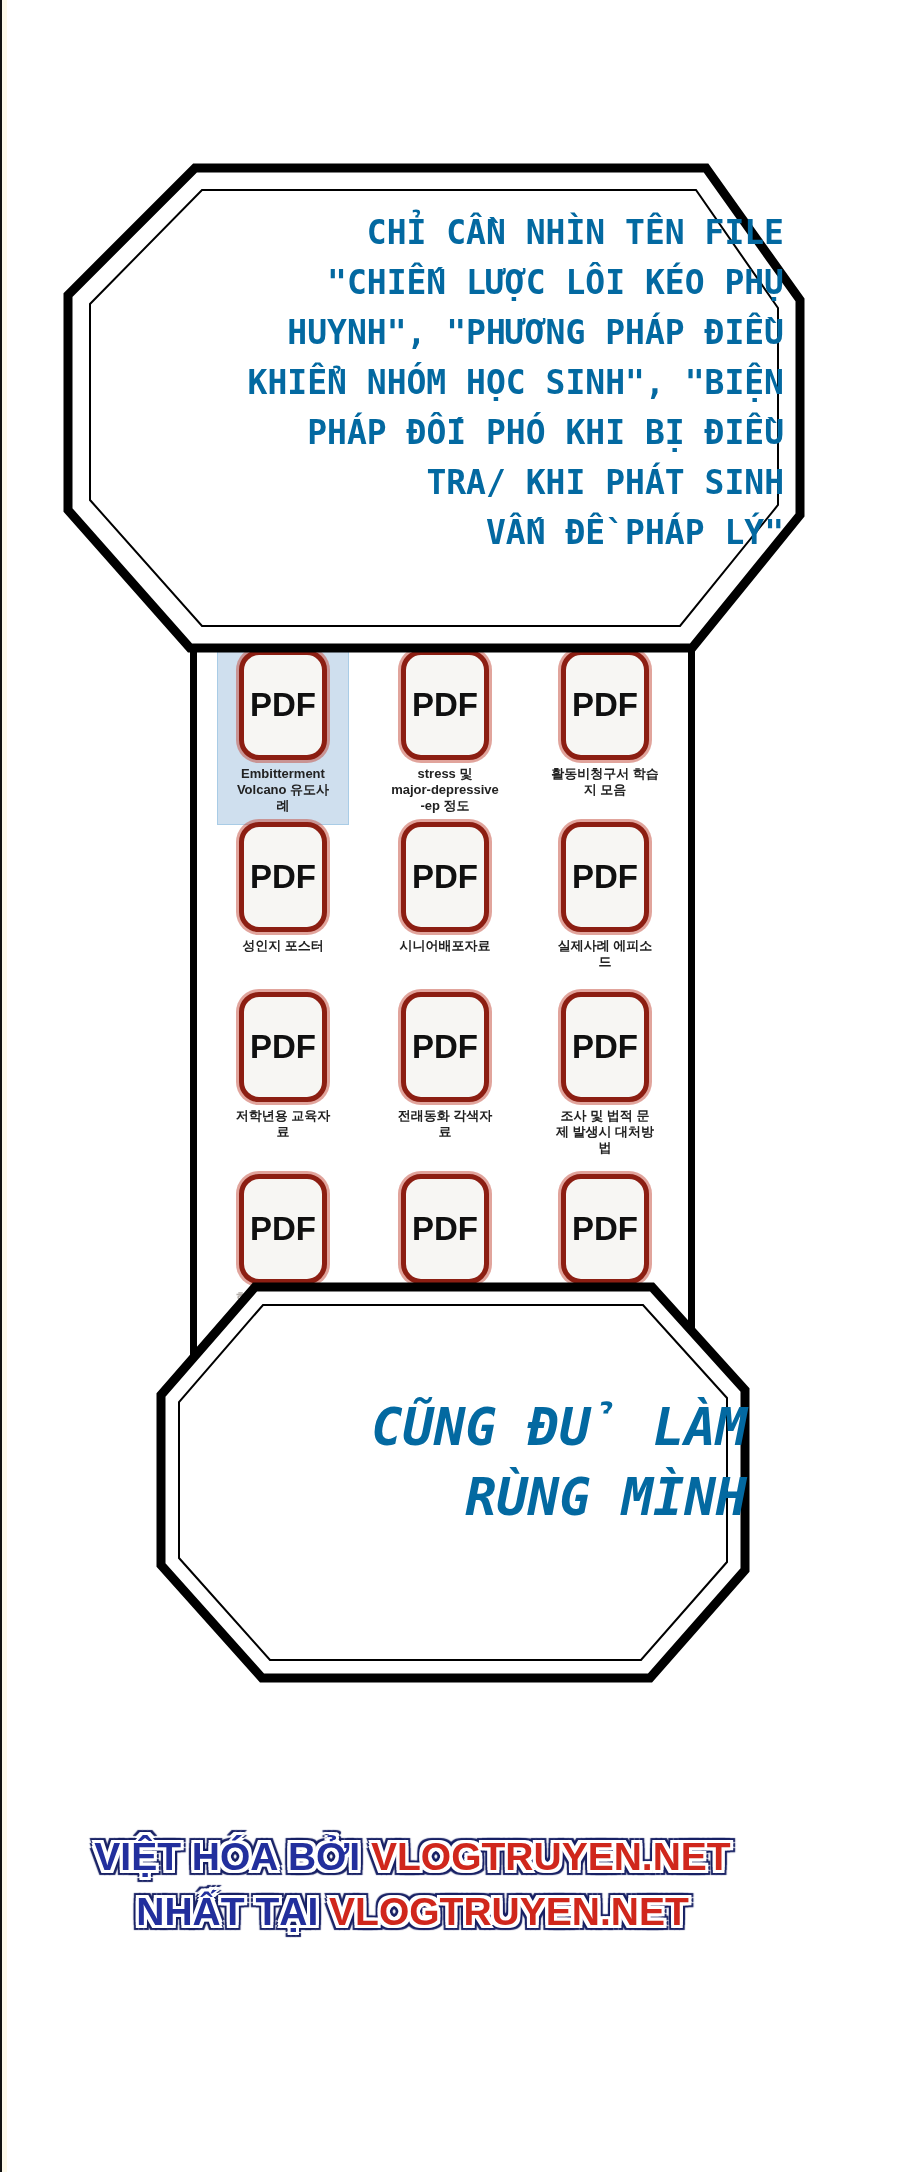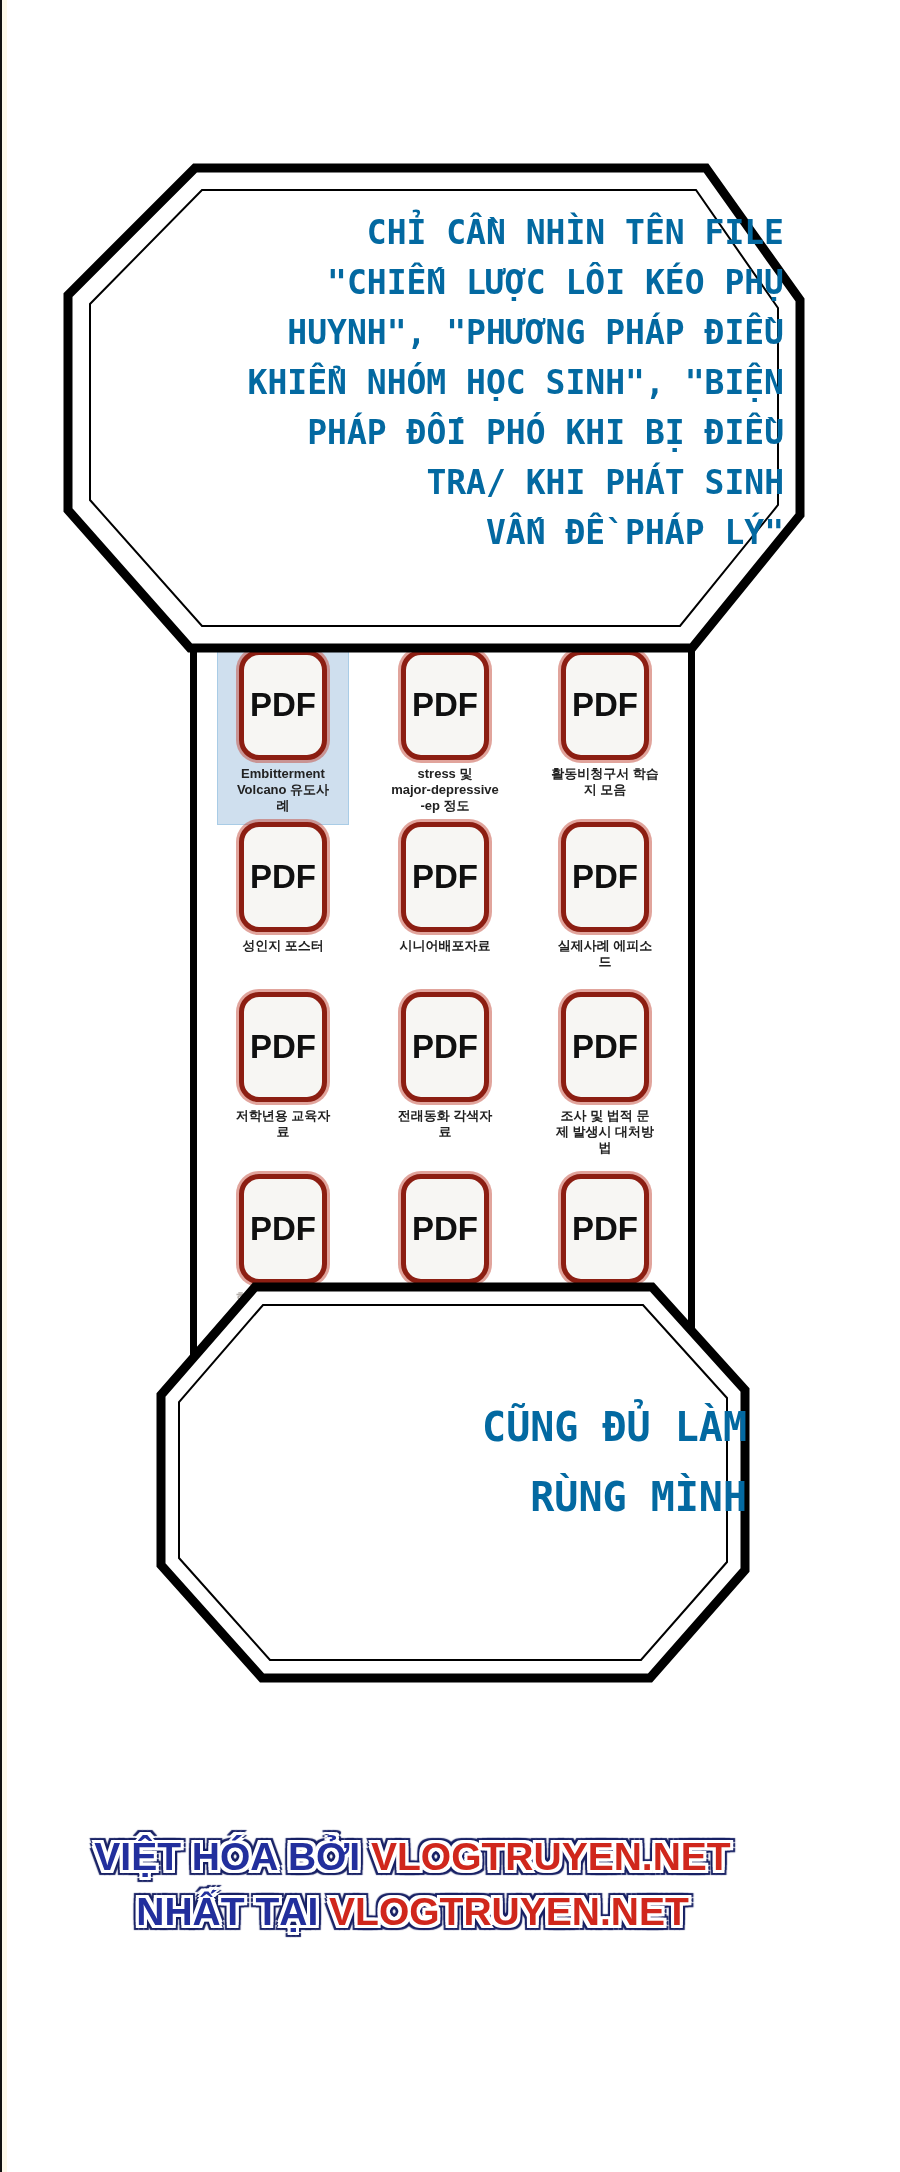--- a/index.html
+++ b/index.html
@@ -33,21 +33,21 @@
   .cell.faded .caption{color:#b5afab;z-index:6;}
 
   
   .bubble-svg{position:absolute;z-index:4;}
   .bubble-text{
     position:absolute;z-index:5;text-align:right;color:#0369a1;
     font-family:"DejaVu Sans Mono","Liberation Mono",monospace;
     font-weight:700;
   }
   .bubble-text.top{left:84px;top:208px;width:700px;font-size:33px;line-height:50px;}
-  .bubble-text.bottom{left:157px;top:1392px;width:590px;font-size:40px;line-height:70px;}
+  .bubble-text.bottom{left:157px;top:1392px;width:590px;font-size:52px;line-height:70px;font-style:italic;}
 
   
   .watermark{
     position:absolute;left:0;top:1796px;width:825px;z-index:8;
     text-align:center;font-size:39px;line-height:55px;font-weight:800;
     letter-spacing:0;
     margin-top:33px;
   }
   .watermark .ln{white-space:nowrap;}
   .wm-blue{color:#222f9d;}

